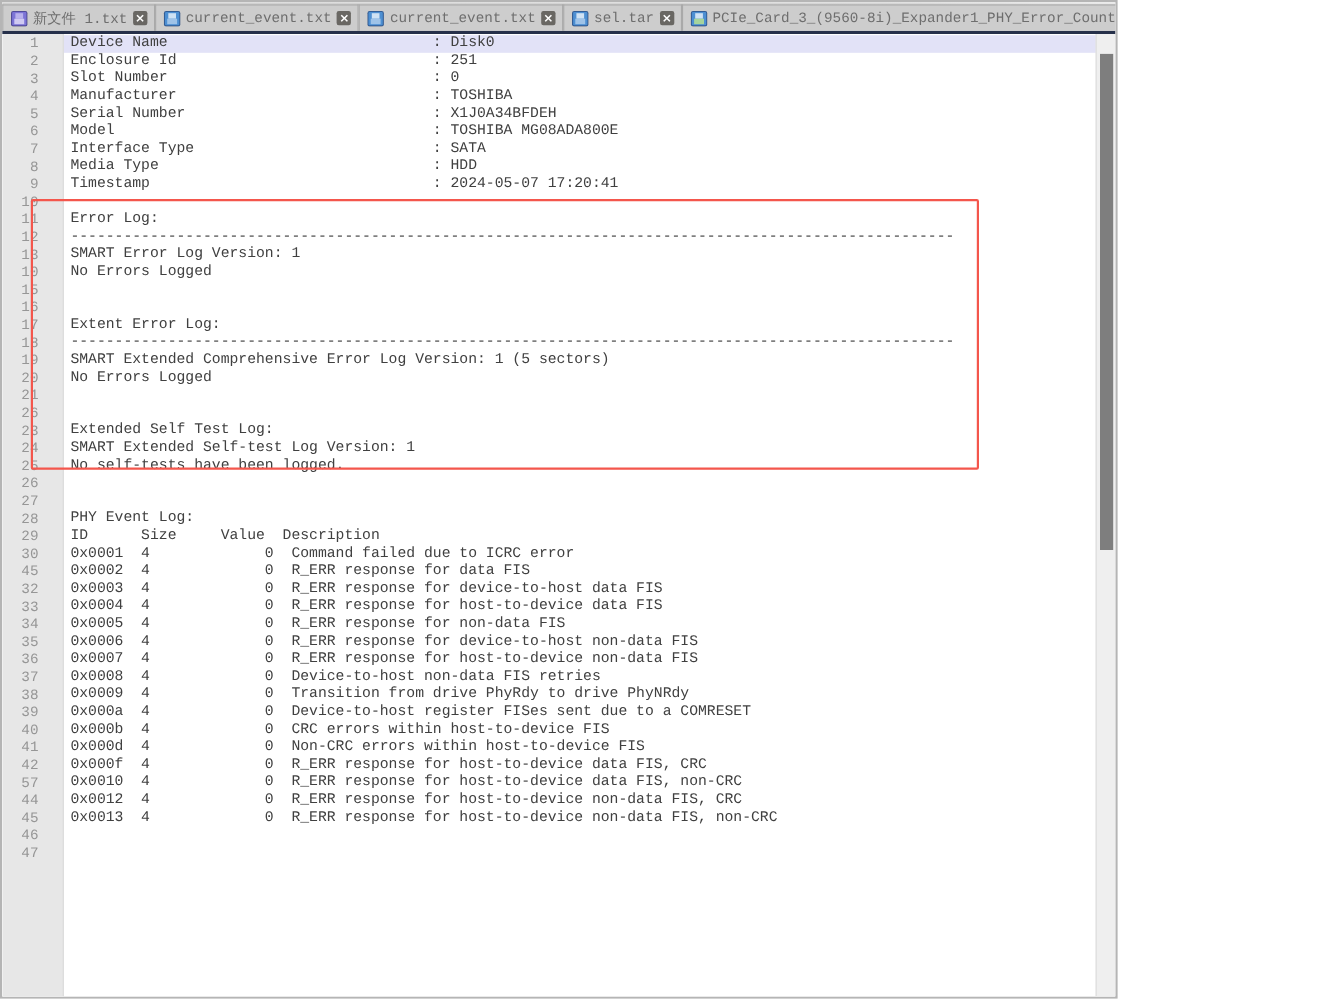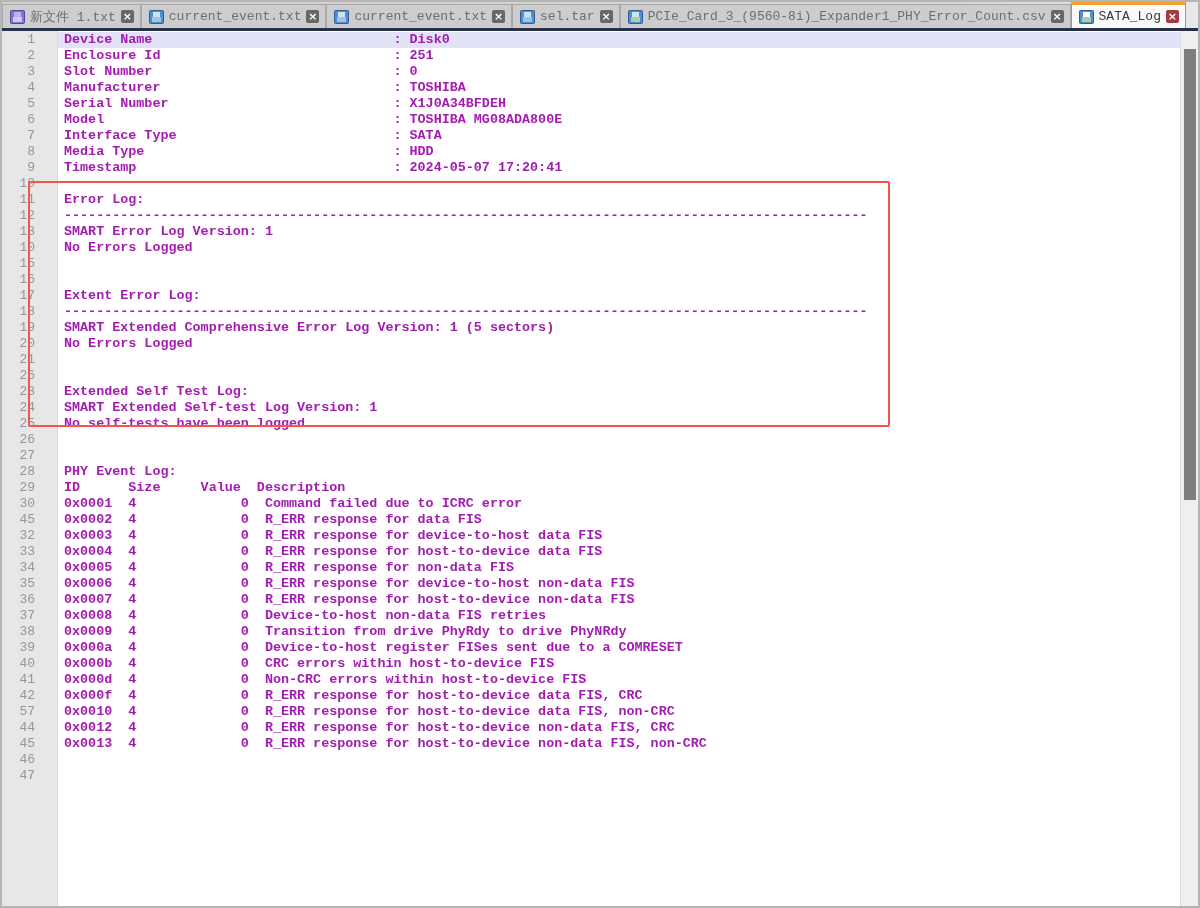--- a/index.html
+++ b/index.html
@@ -1,20 +1,20 @@
 <!DOCTYPE html>
 <html><head>
 <meta charset="utf-8">
 <style>
   * { margin:0; padding:0; box-sizing:border-box; }
   html,body { width:1200px; height:908px; background:#ffffff; }
   body { font-family:"Liberation Mono","DejaVu Sans Mono",monospace; }
 
   .window {
-    width:1200px; height:908px;
+    width:1016px; height:908px;
     border:2px solid #b5b5b5;
     background:#ffffff;
     overflow:hidden;
     position:relative;
   }
 
   
   .tabbar {
     height:29px;
     background:linear-gradient(90deg,#cfcfcf 0%,#d6d6d6 80%,#e9e9e9 100%);
@@ -105,24 +105,23 @@
     position:absolute;
     left:0; right:0; top:1px;
     height:16px;
     background:#e2e2f7;
   }
   pre.doc {
     position:relative;
     font-family:"Liberation Mono","DejaVu Sans Mono",monospace;
     font-size:13.4px;
     line-height:16px;
-    color:#a21caf;
+    color:#404040;
     padding:1px 0 0 6px;
     white-space:pre;
-    font-weight:bold;
   }
   .redbox {
     position:absolute;
     left:26px; top:150px;
     width:862px; height:246px;
     border:2px solid #f4564c;
     border-radius:2px;
     pointer-events:none;
   }
 

